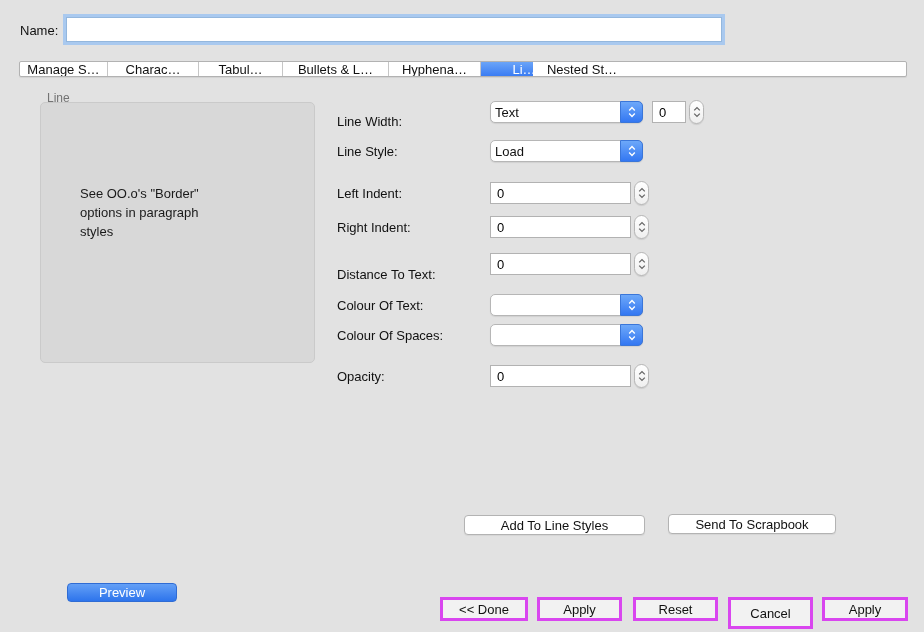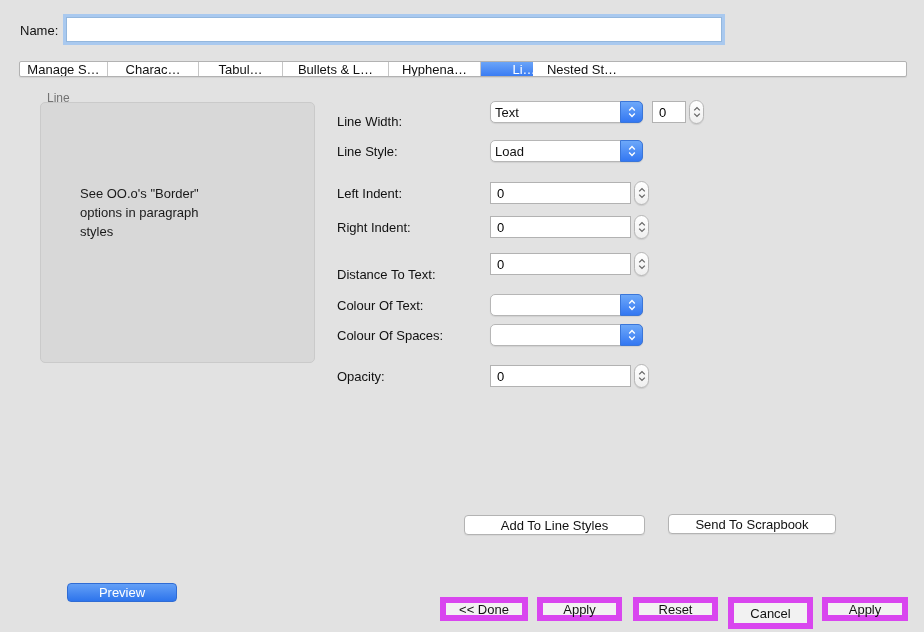--- a/index.html
+++ b/index.html
@@ -114,21 +114,21 @@
   .btn-blue {
     background:linear-gradient(#64a0f6,#2d74ec);
     border:1px solid #2f6cd4;
     border-radius:4px;
     color:#fff;
     display:flex; align-items:center; justify-content:center;
     font-size:13px; cursor:default;
   }
   .btn-sq {
     background:#f2f2f2;
-    border:6px solid #d946ef;
+    border:3px solid #d946ef;
     display:flex; align-items:center; justify-content:center;
     font-size:13px; cursor:default;
   }
 </style>
 </head>
 <body>
 
 <div class="abs name-label">Name:</div>
 <input class="abs name-input" type="text" value="" style="">
 

